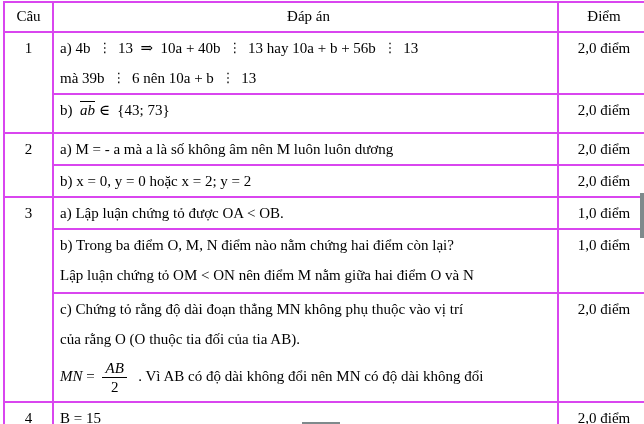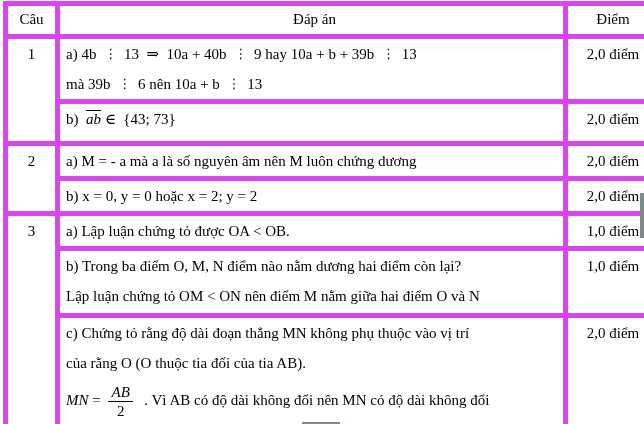--- a/index.html
+++ b/index.html
@@ -1,19 +1,19 @@
 <!DOCTYPE html>
 <html><head>
 <meta charset="utf-8">
 <style>
   html, body { margin:0; padding:0; background:#ffffff; }
   body { width:644px; height:424px; position:relative; overflow:hidden;
          font-family:"Liberation Serif", "DejaVu Serif", serif; color:#000; }
   .tbl { position:absolute; left:3px; top:1px; width:637px; border-collapse:collapse; table-layout:fixed; }
-  .tbl td { border:5px solid #d946ef; vertical-align:top; padding:0; font-size:15px; line-height:30px; }
+  .tbl td { border:2px solid #d946ef; vertical-align:top; padding:0; font-size:15px; line-height:30px; }
   .c1 { width:47px; text-align:center; }
   .c2 { width:497px; padding-left:6px !important;margin-top:7px; }
   .c3 { width:90px; text-align:center; }
   .hdr td { height:28px; line-height:26px; }
   .line { display:block; height:30px; white-space:nowrap; }
   .div3 { font-size:13px; letter-spacing:-1px; padding:0 4px; position:relative; top:-1px; }
   .overline { text-decoration:overline; font-style:italic; }
   .frac { display:inline-block; vertical-align:middle; text-align:center; font-style:italic; line-height:18px; margin:0 4px; }
   .frac .num { display:block; border-bottom:1px solid #000; padding:0 3px; }
   .frac .den { display:block; font-style:normal; }
@@ -35,21 +35,21 @@
   <tr>
     <td class="c1" rowspan="2" style="height:58px">1</td>
     <td class="c2" style="height:58px">
       <span class="line">
         <span>a) 4b</span>
         <span class="div3">⋮</span>
         <span>13</span>
         &nbsp;<span>⇒</span>&nbsp;
         <span>10a + 40b</span>
         <span class="div3">⋮</span>
-        <span>9 hay 10a + b + 39b</span>
+        <span>13 hay 10a + b + 56b</span>
         <span class="div3">⋮</span>
         <span>13</span>
       </span>
       <span class="line">
         <span>mà 39b</span>
         <span class="div3">⋮</span>
         <span>6 nên 10a + b</span>
         <span class="div3">⋮</span>
         <span>13</span>
       </span>
@@ -61,36 +61,36 @@
       <span>b)</span>&nbsp;
       <span class="overline">ab</span>
       <span>∈</span>&nbsp;
       <span>{43; 73}</span>
     </td>
     <td class="c3">2,0 điểm</td>
   </tr>
 
   <tr>
     <td class="c1" rowspan="2">2</td>
-    <td class="c2" style="height:29px">a) M = - a mà a là số nguyên âm nên M luôn chứng dương</td>
+    <td class="c2" style="height:29px">a) M = - a mà a là số không âm nên M luôn luôn dương</td>
     <td class="c3">2,0 điểm</td>
   </tr>
   <tr>
     <td class="c2" style="height:29px">b) x = 0, y = 0 hoặc x = 2; y = 2</td>
     <td class="c3">2,0 điểm</td>
   </tr>
 
   <tr>
     <td class="c1" rowspan="3">3</td>
     <td class="c2" style="height:28px">a) Lập luận chứng tỏ được OA &lt; OB.</td>
     <td class="c3">1,0 điểm</td>
   </tr>
   <tr>
     <td class="c2" style="height:62px">
-      <span class="line">b) Trong ba điểm O, M, N điểm nào nằm dương hai điểm còn lại?</span>
+      <span class="line">b) Trong ba điểm O, M, N điểm nào nằm chứng hai điểm còn lại?</span>
       <span class="line">Lập luận chứng tỏ OM &lt; ON nên điểm M nằm giữa hai điểm O và N</span>
     </td>
     <td class="c3">1,0 điểm</td>
   </tr>
   <tr>
     <td class="c2" style="height:107px">
       <span class="line">c) Chứng tỏ rằng độ dài đoạn thẳng MN không phụ thuộc vào vị trí</span>
       <span class="line">của rằng O (O thuộc tia đối của tia AB).</span>
       <span class="line" style="height:44px;line-height:44px">
         <span class="mn">MN</span>

